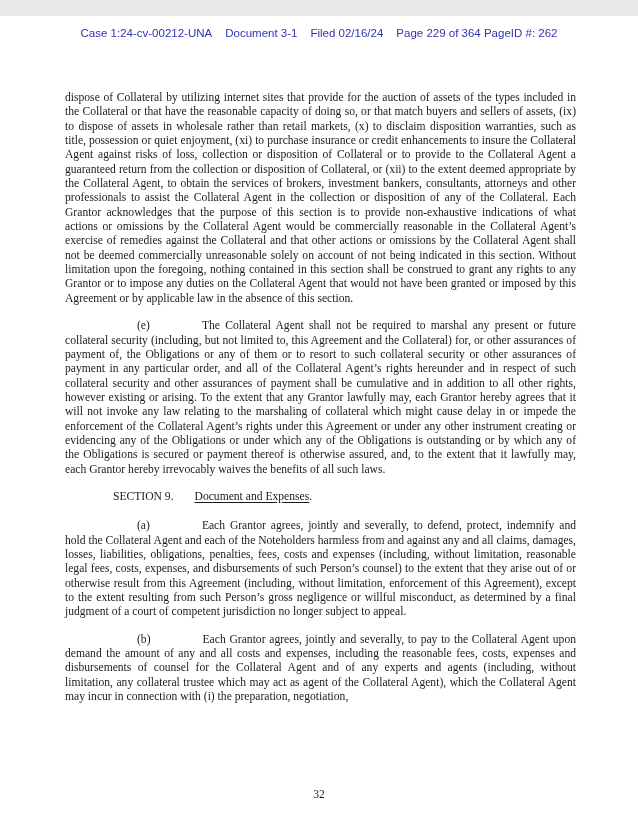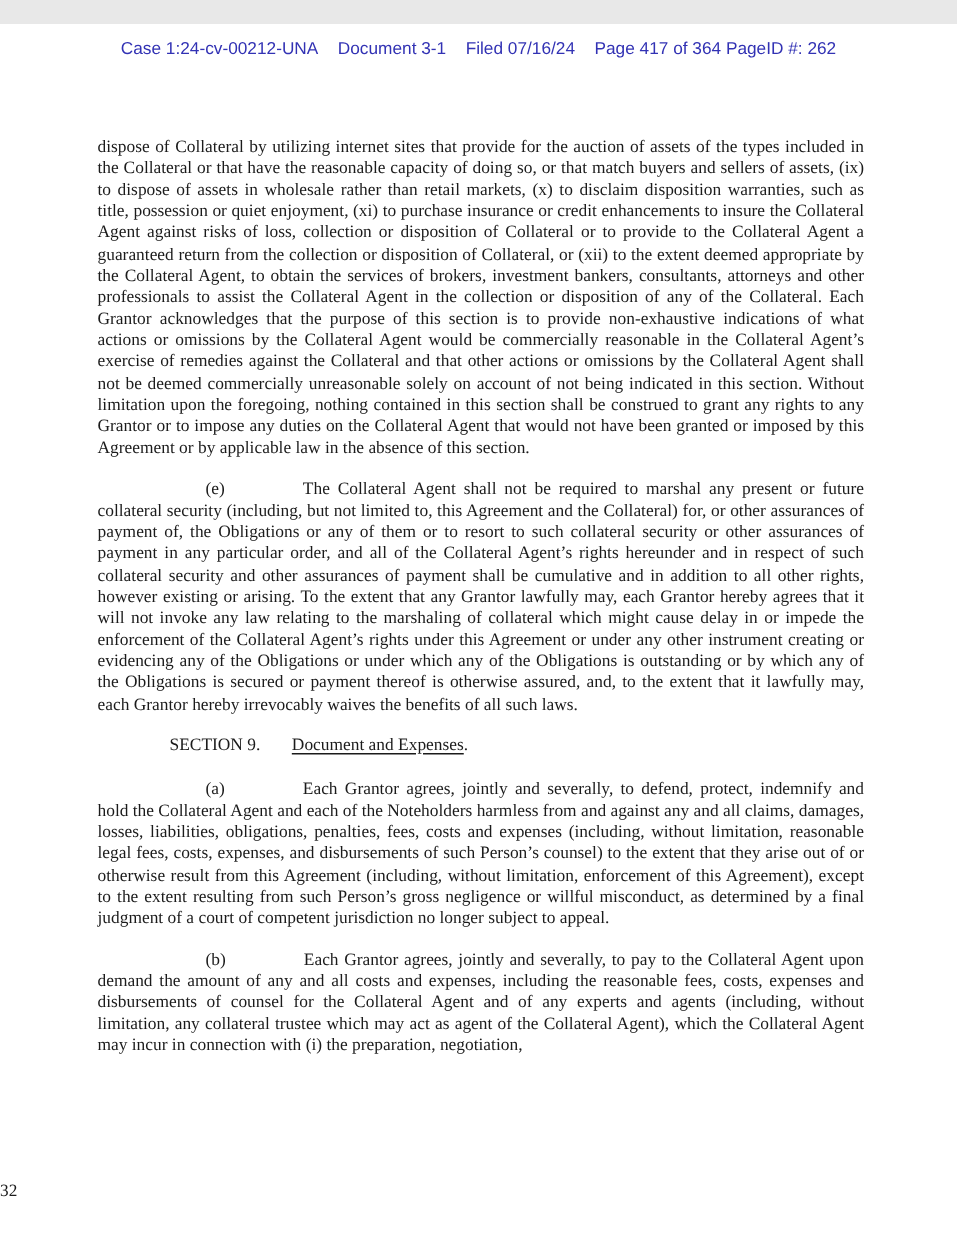--- a/index.html
+++ b/index.html
@@ -41,33 +41,34 @@
     text-indent:0;
   }
   .hlabel { margin-right:21px;text-align:center; }
   .hunderline {
     text-decoration:underline;
     text-underline-offset:2px;
   }
   .page-number {
     position:absolute;
     top:772px; left:0; right:0;
+    text-align:center;
     font-size:11.5px;
   }
 </style>
 </head>
 <body>
 
 <div class="page">
 
   <div class="stamp">
     <span>Case 1:24-cv-00212-UNA</span>
     <span>Document 3-1</span>
-    <span>Filed 07/16/24</span>
-    <span>Page 417 of 364 PageID #: 262</span>
+    <span>Filed 02/16/24</span>
+    <span>Page 229 of 364 PageID #: 262</span>
   </div>
 
   <div class="body-text">
 
     <p>dispose of Collateral by utilizing internet sites that provide for the auction of assets of the types included in the Collateral or that have the reasonable capacity of doing so, or that match buyers and sellers of assets, (ix) to dispose of assets in wholesale rather than retail markets, (x) to disclaim disposition warranties, such as title, possession or quiet enjoyment, (xi) to purchase insurance or credit enhancements to insure the Collateral Agent against risks of loss, collection or disposition of Collateral or to provide to the Collateral Agent a guaranteed return from the collection or disposition of Collateral, or (xii) to the extent deemed appropriate by the Collateral Agent, to obtain the services of brokers, investment bankers, consultants, attorneys and other professionals to assist the Collateral Agent in the collection or disposition of any of the Collateral. Each Grantor acknowledges that the purpose of this section is to provide non-exhaustive indications of what actions or omissions by the Collateral Agent would be commercially reasonable in the Collateral Agent’s exercise of remedies against the Collateral and that other actions or omissions by the Collateral Agent shall not be deemed commercially unreasonable solely on account of not being indicated in this section. Without limitation upon the foregoing, nothing contained in this section shall be construed to grant any rights to any Grantor or to impose any duties on the Collateral Agent that would not have been granted or imposed by this Agreement or by applicable law in the absence of this section.</p>
 
     <p class="sub"><span class="plabel">(e)</span><span>The Collateral Agent shall not be required to marshal any present or future collateral security (including, but not limited to, this Agreement and the Collateral) for, or other assurances of payment of, the Obligations or any of them or to resort to such collateral security or other assurances of payment in any particular order, and all of the Collateral Agent’s rights hereunder and in respect of such collateral security and other assurances of payment shall be cumulative and in addition to all other rights, however existing or arising. To the extent that any Grantor lawfully may, each Grantor hereby agrees that it will not invoke any law relating to the marshaling of collateral which might cause delay in or impede the enforcement of the Collateral Agent’s rights under this Agreement or under any other instrument creating or evidencing any of the Obligations or under which any of the Obligations is outstanding or by which any of the Obligations is secured or payment thereof is otherwise assured, and, to the extent that it lawfully may, each Grantor hereby irrevocably waives the benefits of all such laws.</span></p>
 
     <p class="section-heading"><span class="hlabel">SECTION 9.</span><span class="hunderline">Document and Expenses</span><span>.</span></p>
 

